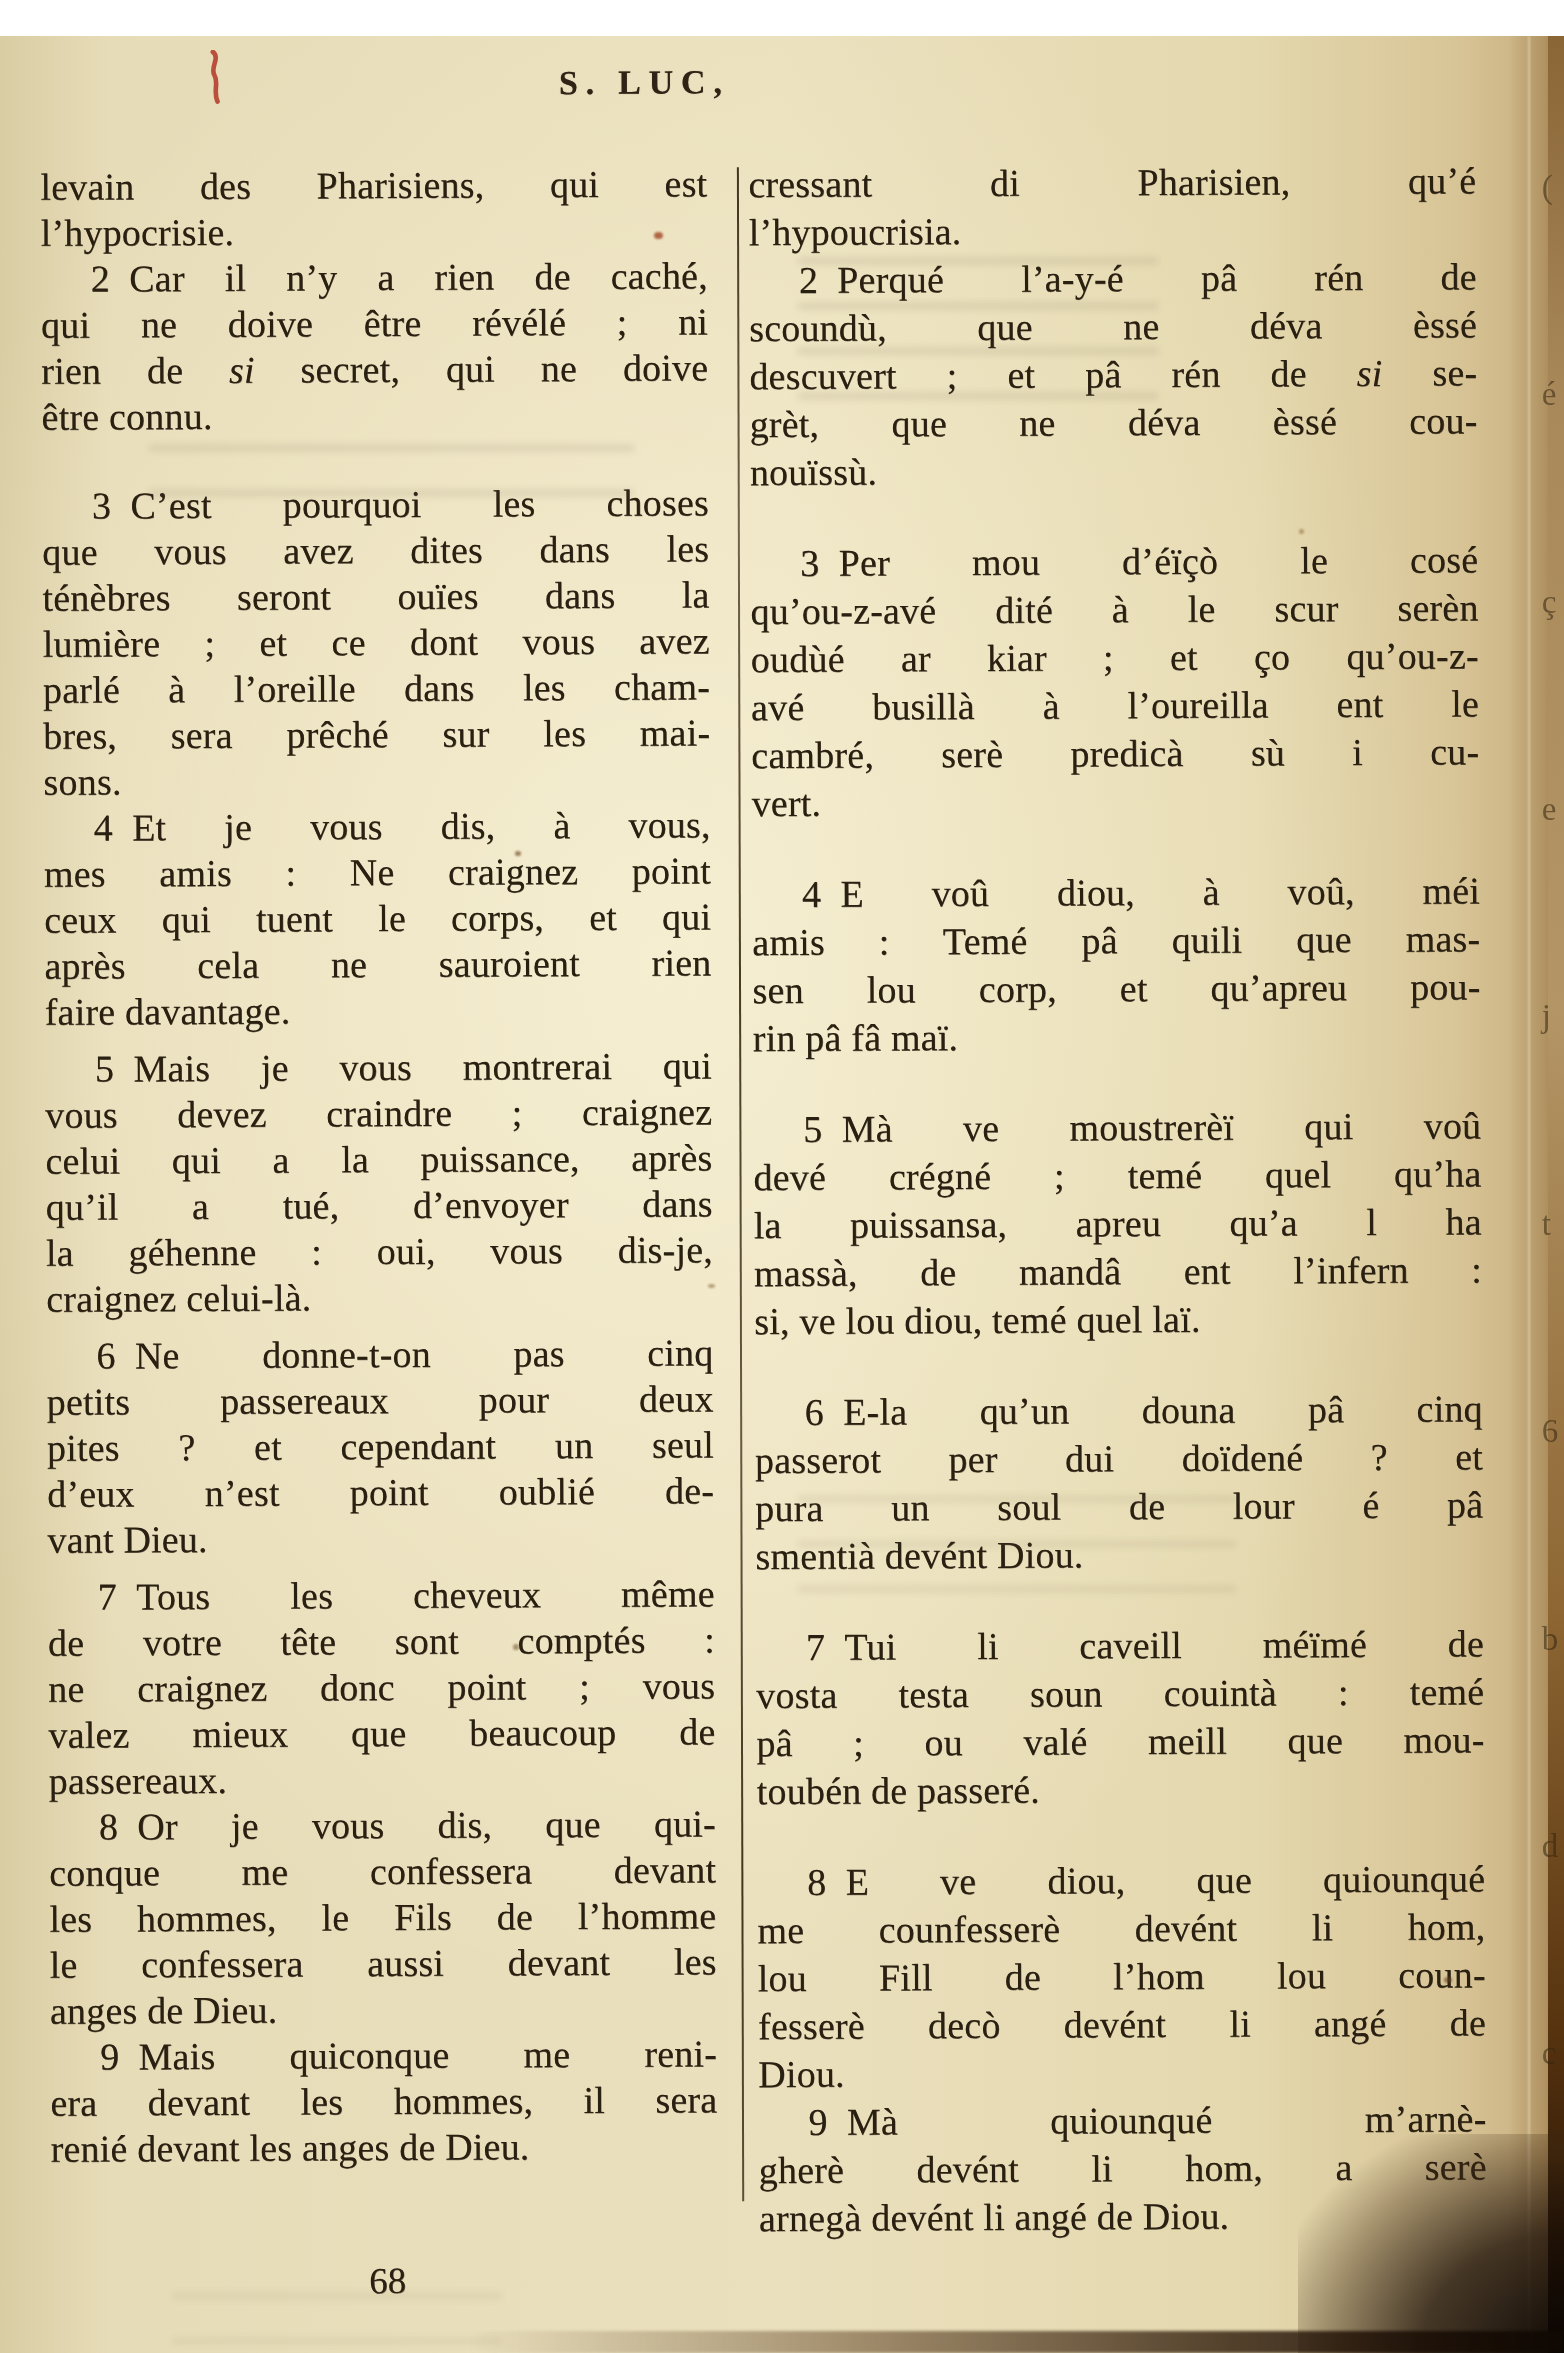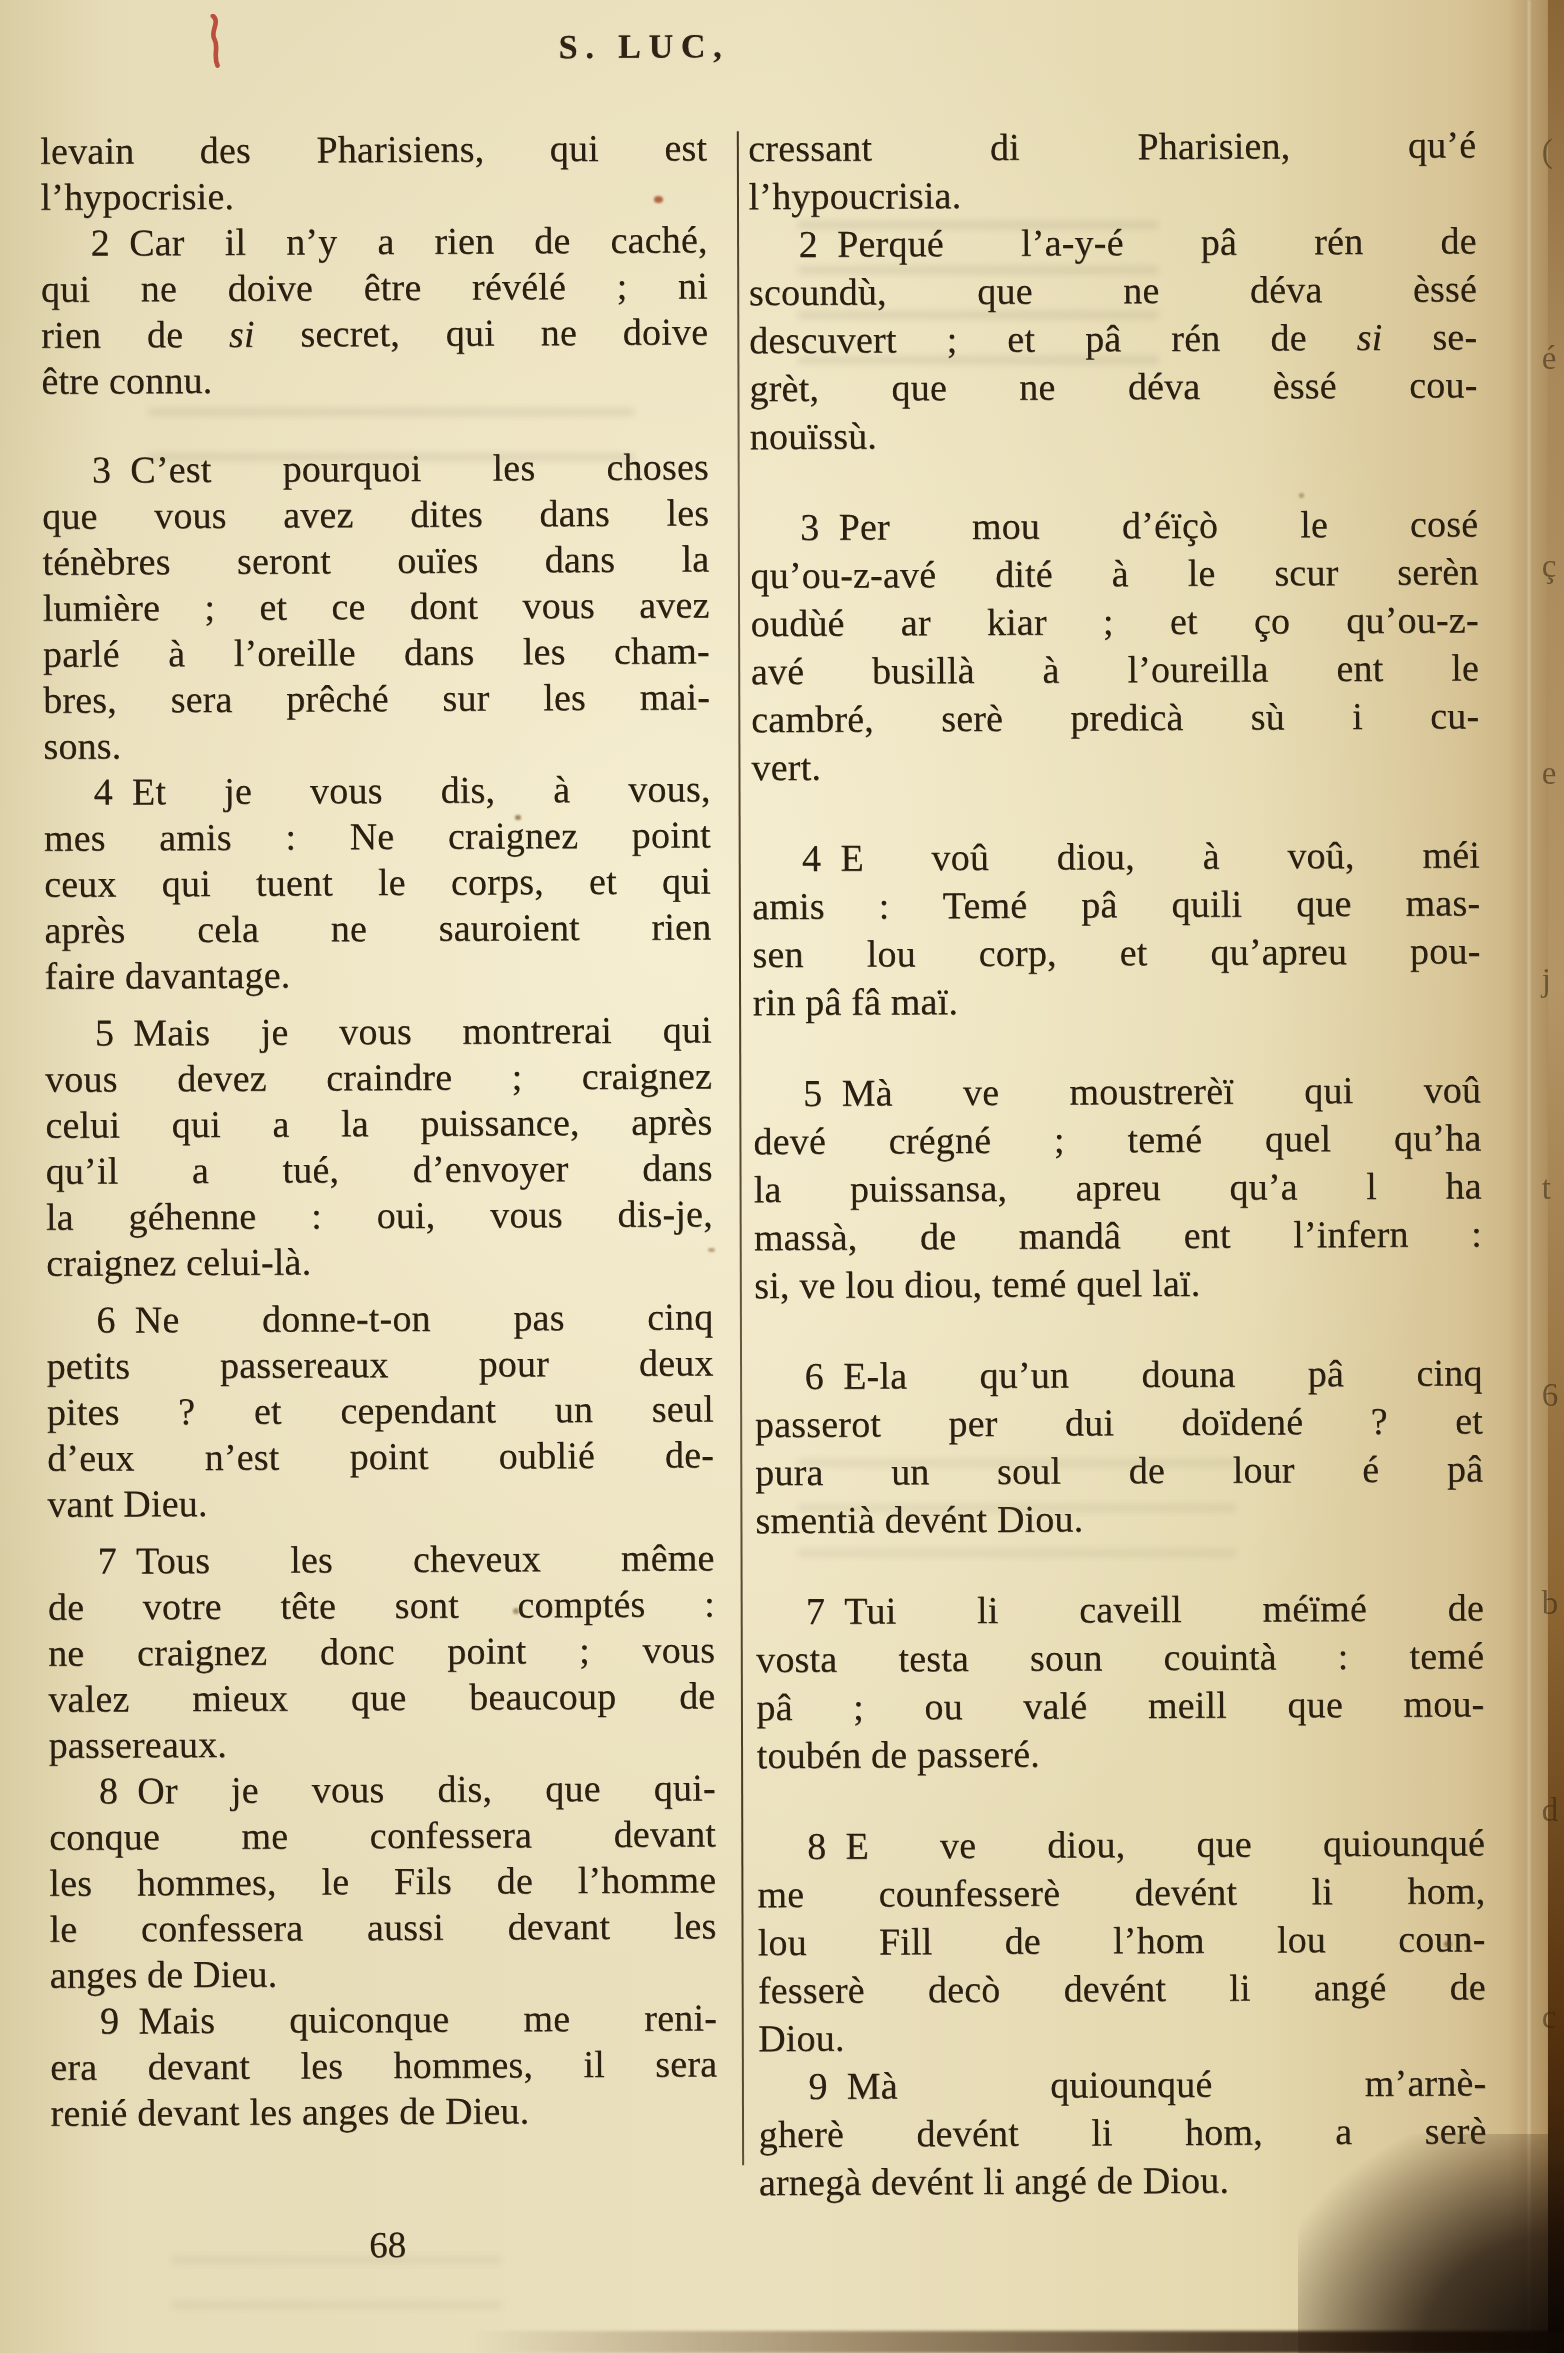--- a/index.html
+++ b/index.html
@@ -10,20 +10,21 @@
     overflow: hidden;
     font-family: "Liberation Serif", "DejaVu Serif", serif;
   }
   .page {
     position: absolute;
     inset: 0;
     background:
       radial-gradient(ellipse 1174px 1487px at 42% 40%, rgba(255,250,226,0.55) 0%, rgba(255,250,226,0) 70%),
       linear-gradient(90deg, #d9cda3 0%, #e7dcb8 7%, #eae0bd 50%, #e4d8ae 80%, #d8c597 93%, #c5aa7a 100%),
       #e6dcb6;
+    margin-top: 36px;
   }
   .content {
     position: absolute;
     inset: 0;
     transform: rotate(-0.3deg);
     transform-origin: 50% 45%;
     color: #2a2012;
   }
   .running-head {
     position: absolute;

